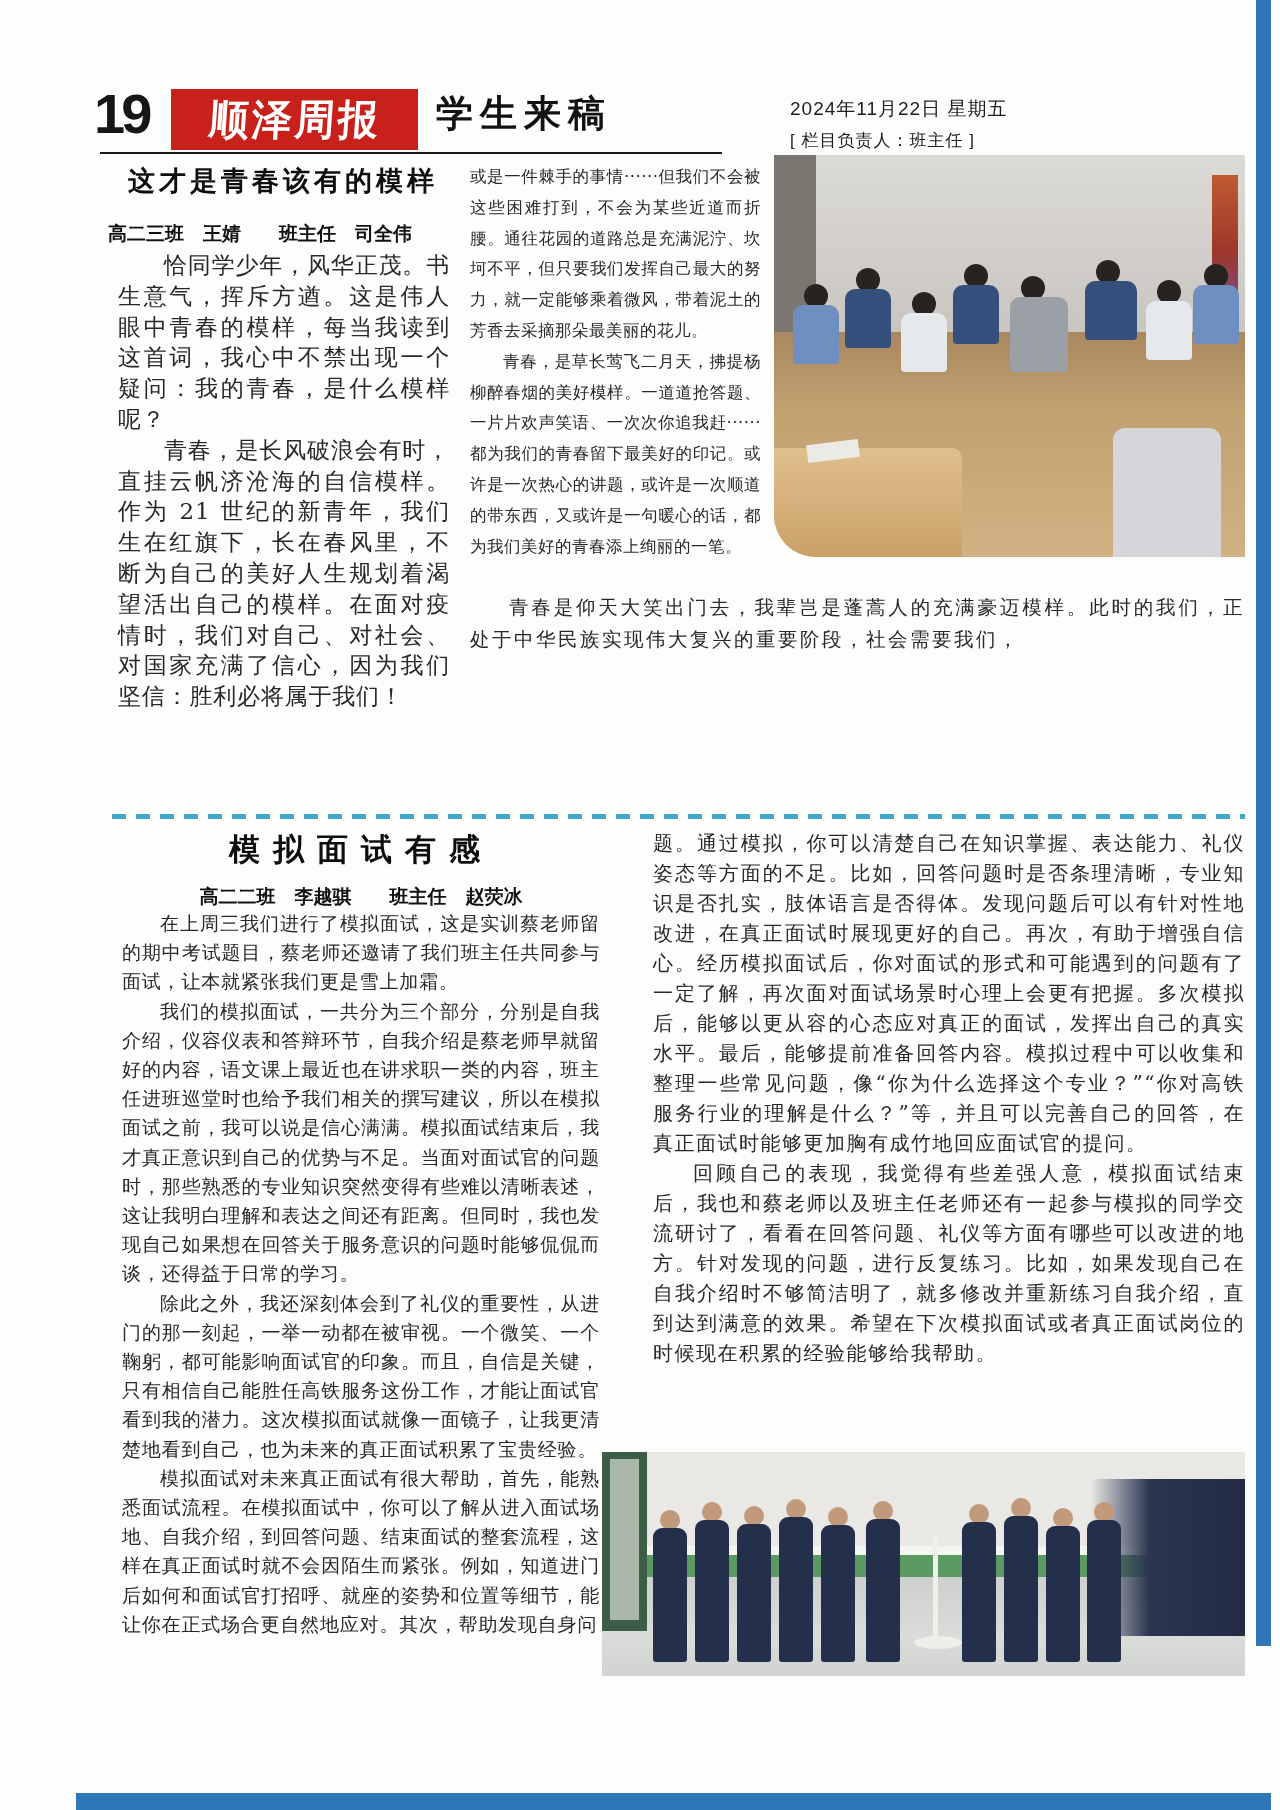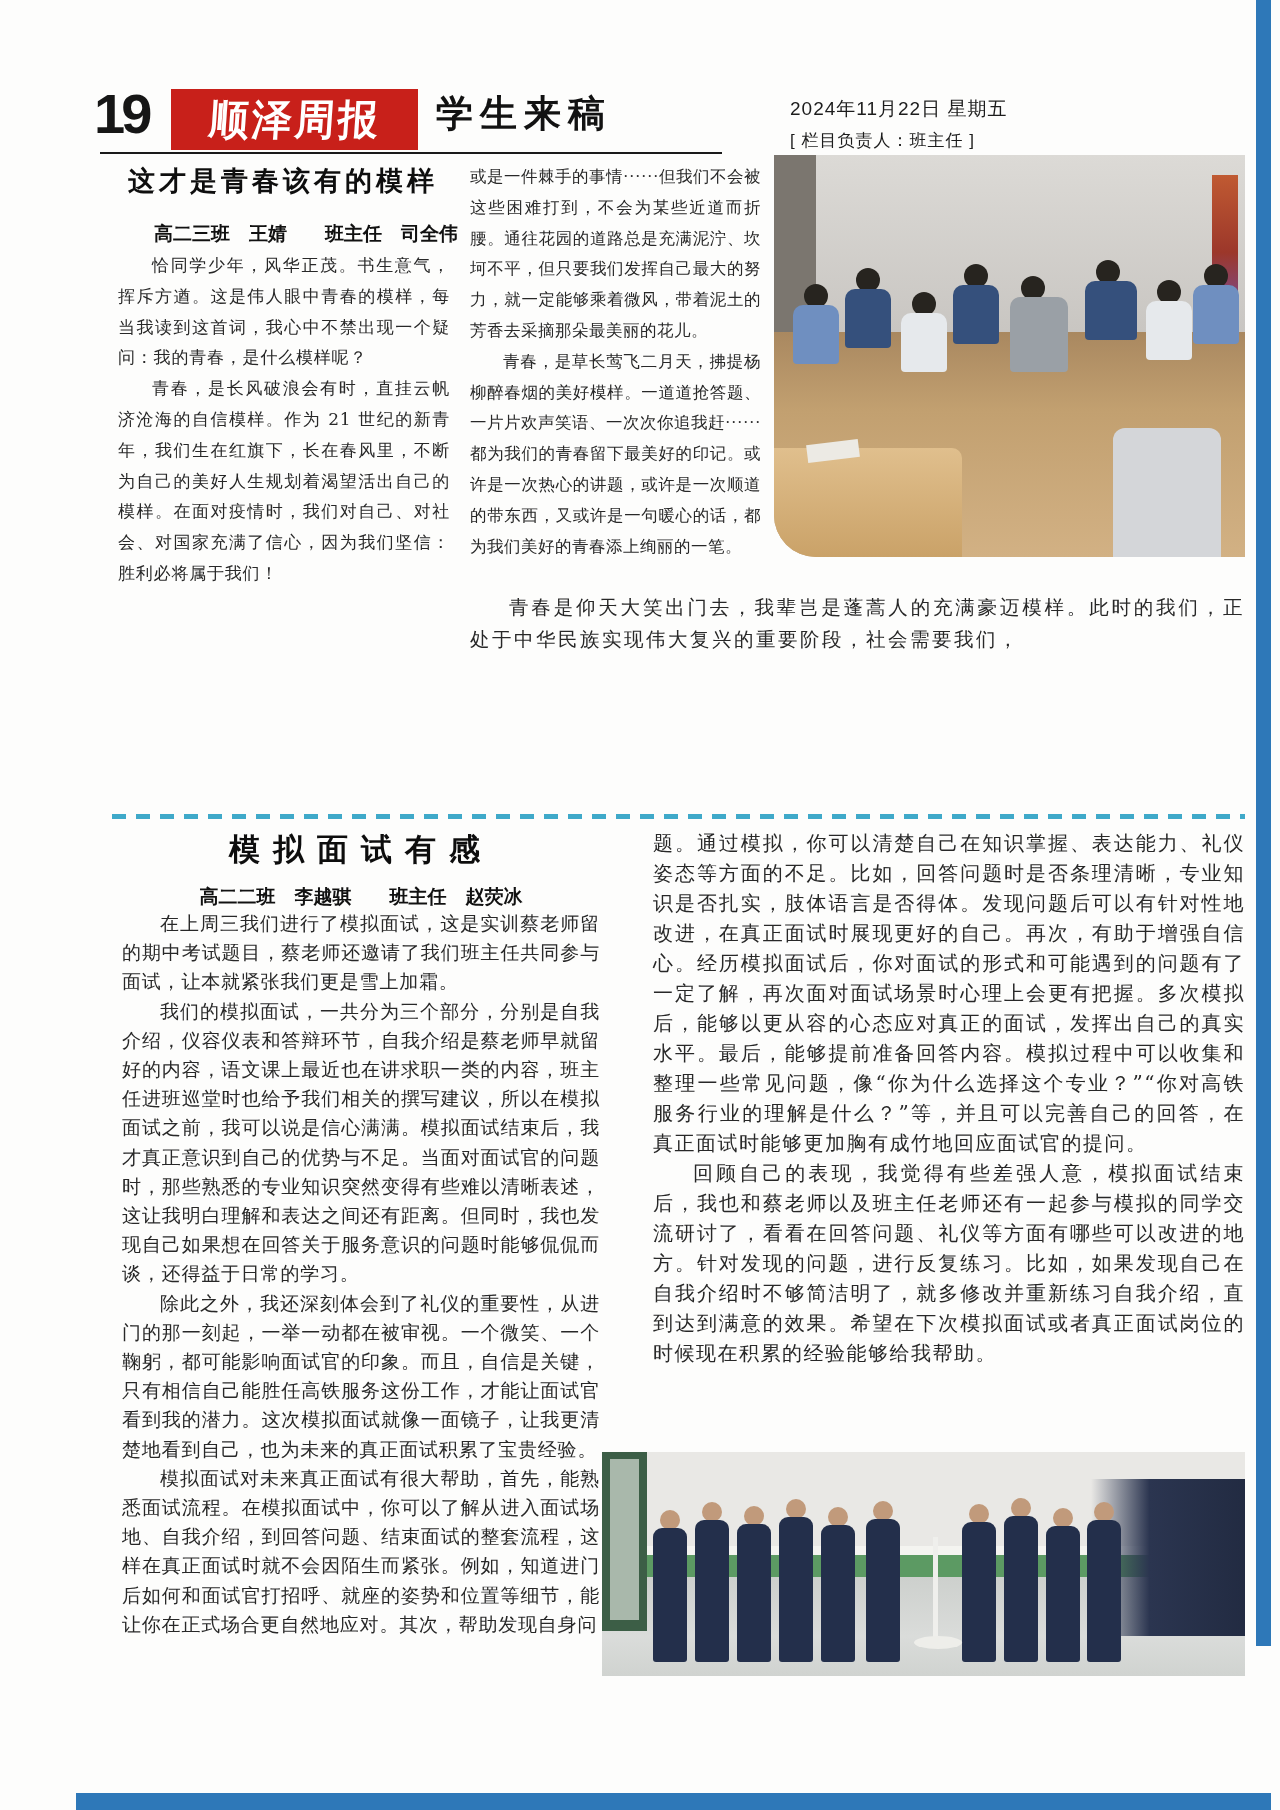--- a/index.html
+++ b/index.html
@@ -27,25 +27,25 @@
   .header-right .editor { font-size:17px; margin-top:7px; letter-spacing:1px; }
   .header-rule { position:absolute; left:100px; top:152px; width:622px; height:2px; background:#1a1a1a; }
 
   
   p.body { margin:0; text-align:justify; color:#282828; }
   p.indent { text-indent:2em; }
 
   
   .a1-title { position:absolute; left:108px; top:163px; width:350px; text-align:center;
     font-family:"Liberation Sans",sans-serif; font-weight:900; font-size:27px; letter-spacing:4px; color:#0e0e0e; }
-  .a1-byline { position:absolute; left:108px; top:221px; width:350px; text-align:right;
+  .a1-byline { position:absolute; left:108px; top:221px; width:350px; text-align:left;
     font-family:"Liberation Sans",sans-serif; font-weight:700; font-size:19px; color:#111; }
   .a1-col1 { position:absolute; left:118px; top:250px; width:332px; }
-  .a1-col1 p { font-size:17px; line-height:30.8px; letter-spacing:0.8px; }
-  .a1-col2 { position:absolute; left:470px; top:162px; width:291px;font-family:Liberation Serif, serif; }
+  .a1-col1 p { font-size:23px; line-height:30.8px; letter-spacing:0.8px; }
+  .a1-col2 { position:absolute; left:470px; top:162px; width:291px; }
   .a1-col2 p { font-size:16.5px; line-height:30.8px; letter-spacing:0.5px; }
   .a1-wide { position:absolute; left:470px; top:592px; width:775px; }
   .a1-wide p { font-size:19.5px; line-height:32px; letter-spacing:2.5px; }
 
   
   .photo1 { position:absolute; left:774px; top:155px; width:471px; height:402px;
     border-bottom-left-radius:42px; overflow:hidden; background:#cfccc8; }
   .p1-wall { position:absolute; left:0; top:0; width:100%; height:48%;
     background:linear-gradient(#dcdad6,#c7c4c0); }
   .p1-door { position:absolute; left:0; top:0; width:9%; height:62%; background:#7b766f; }

